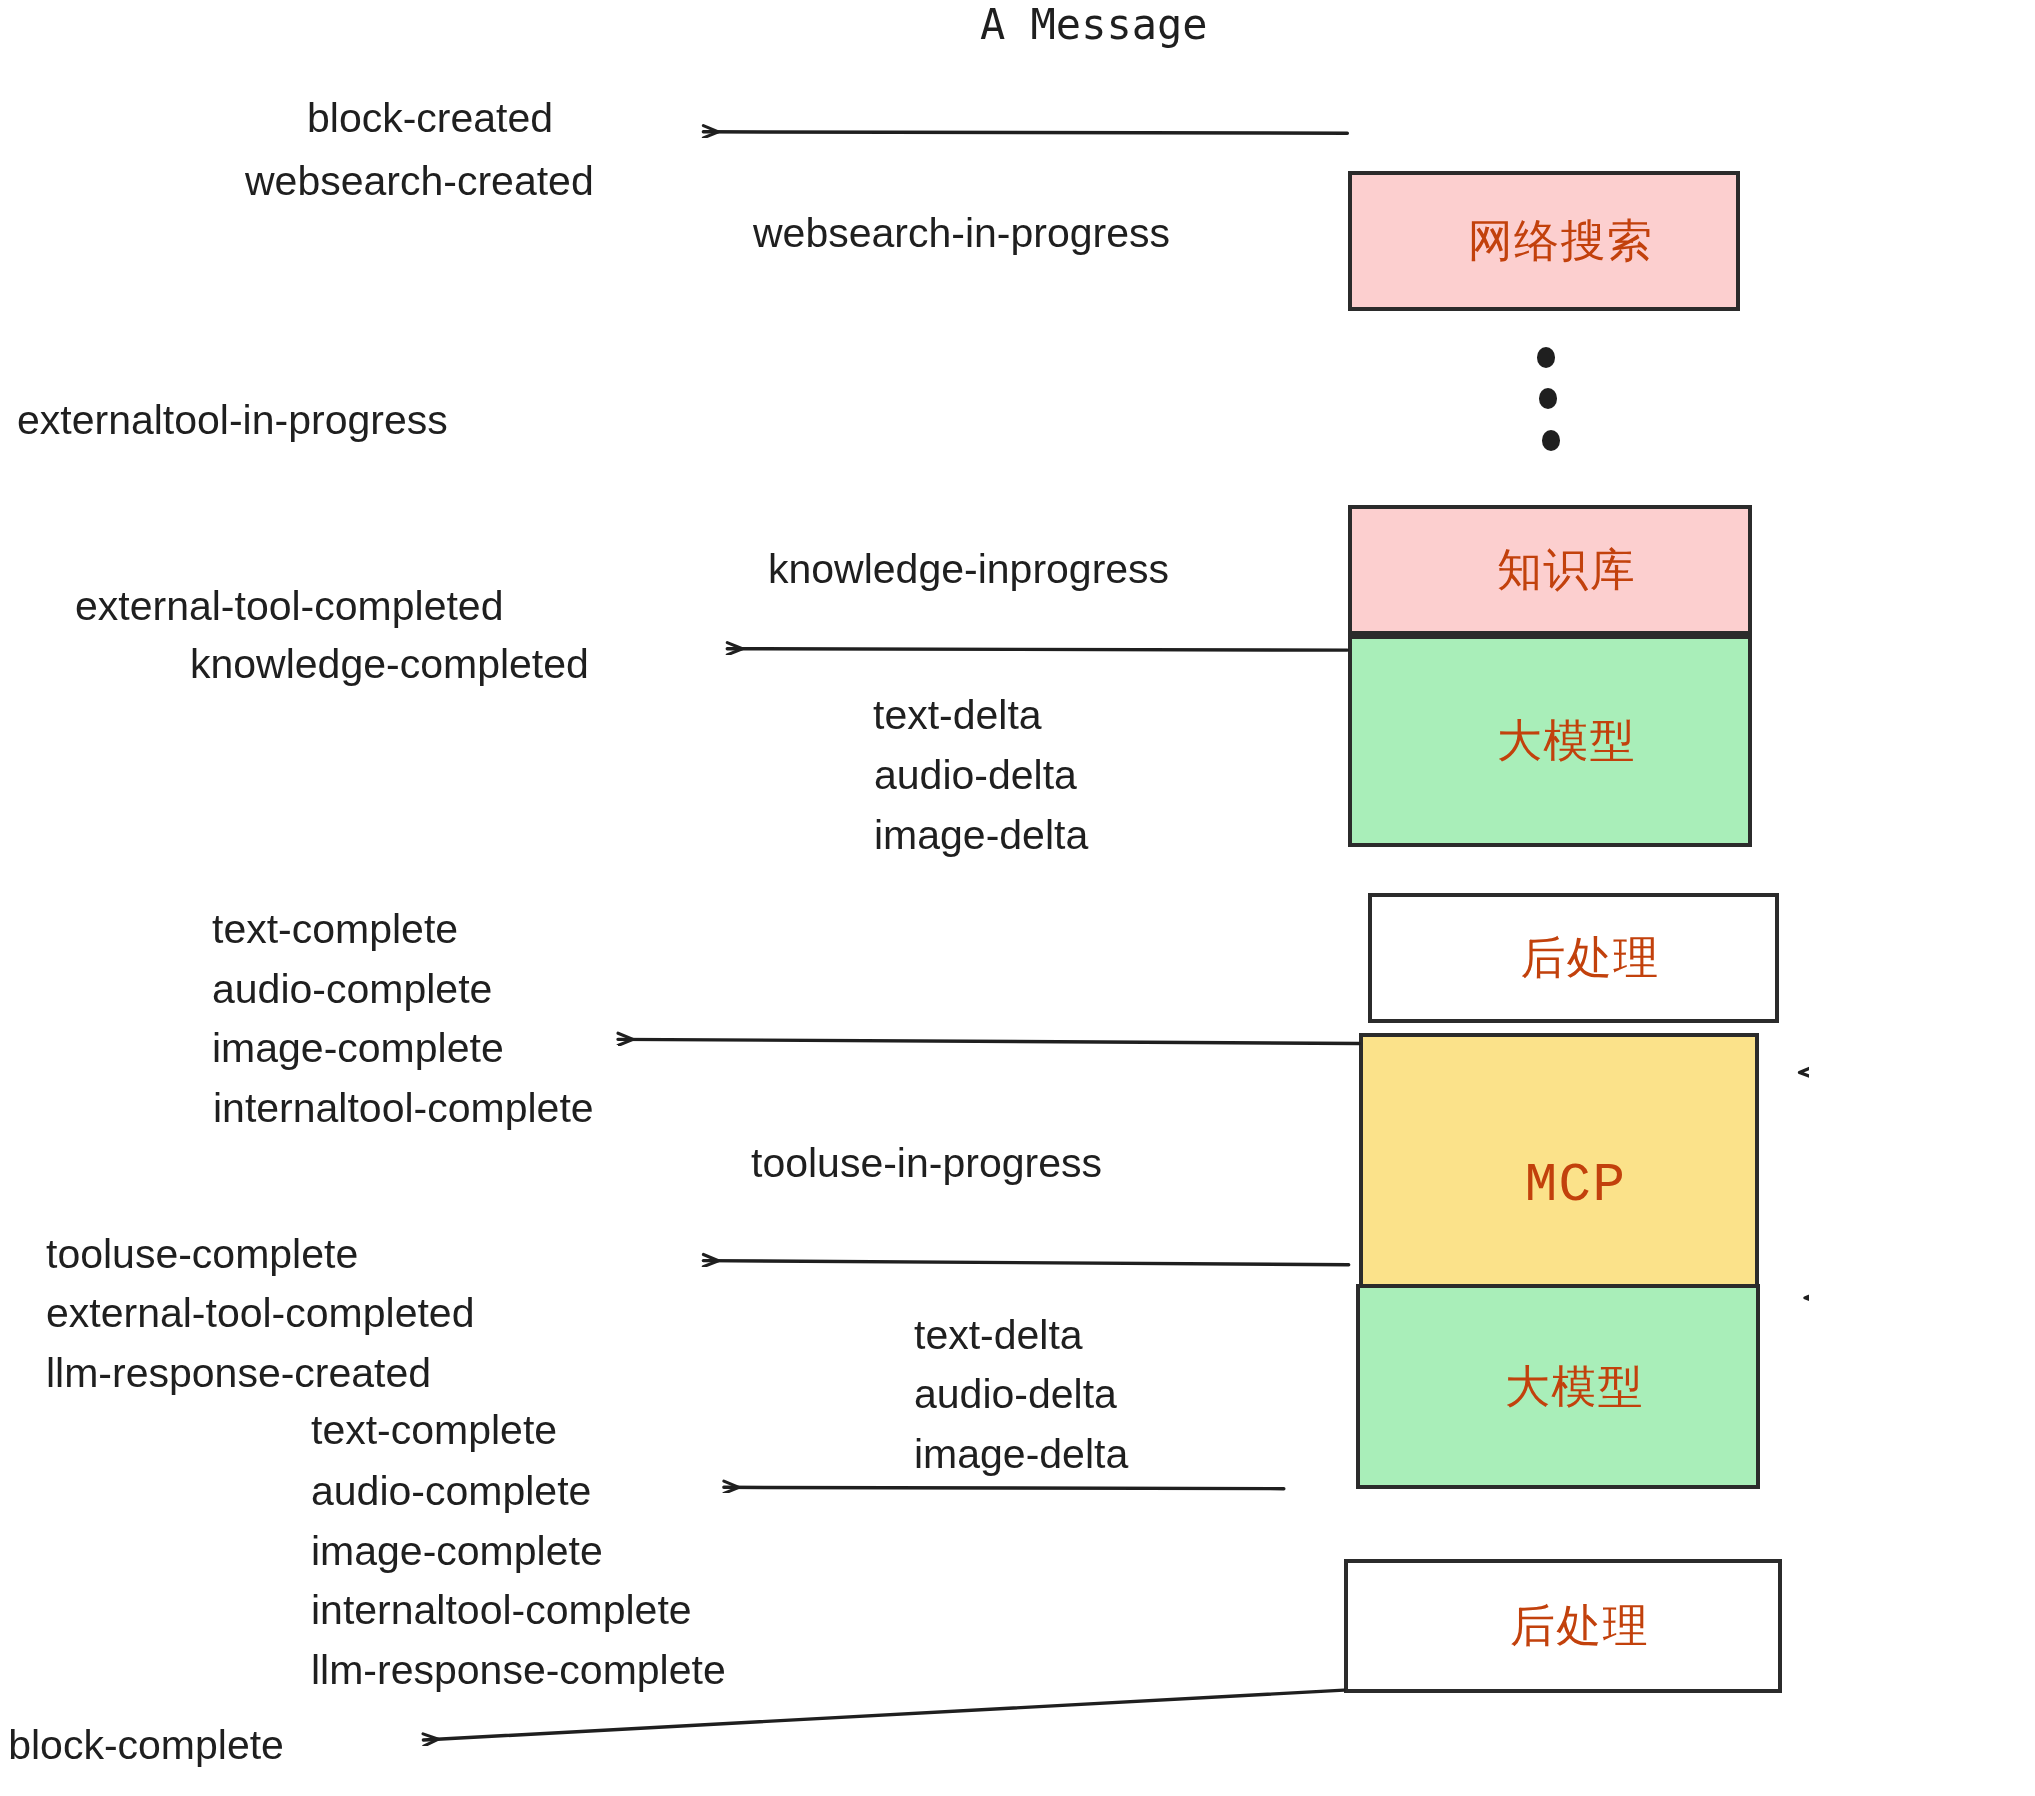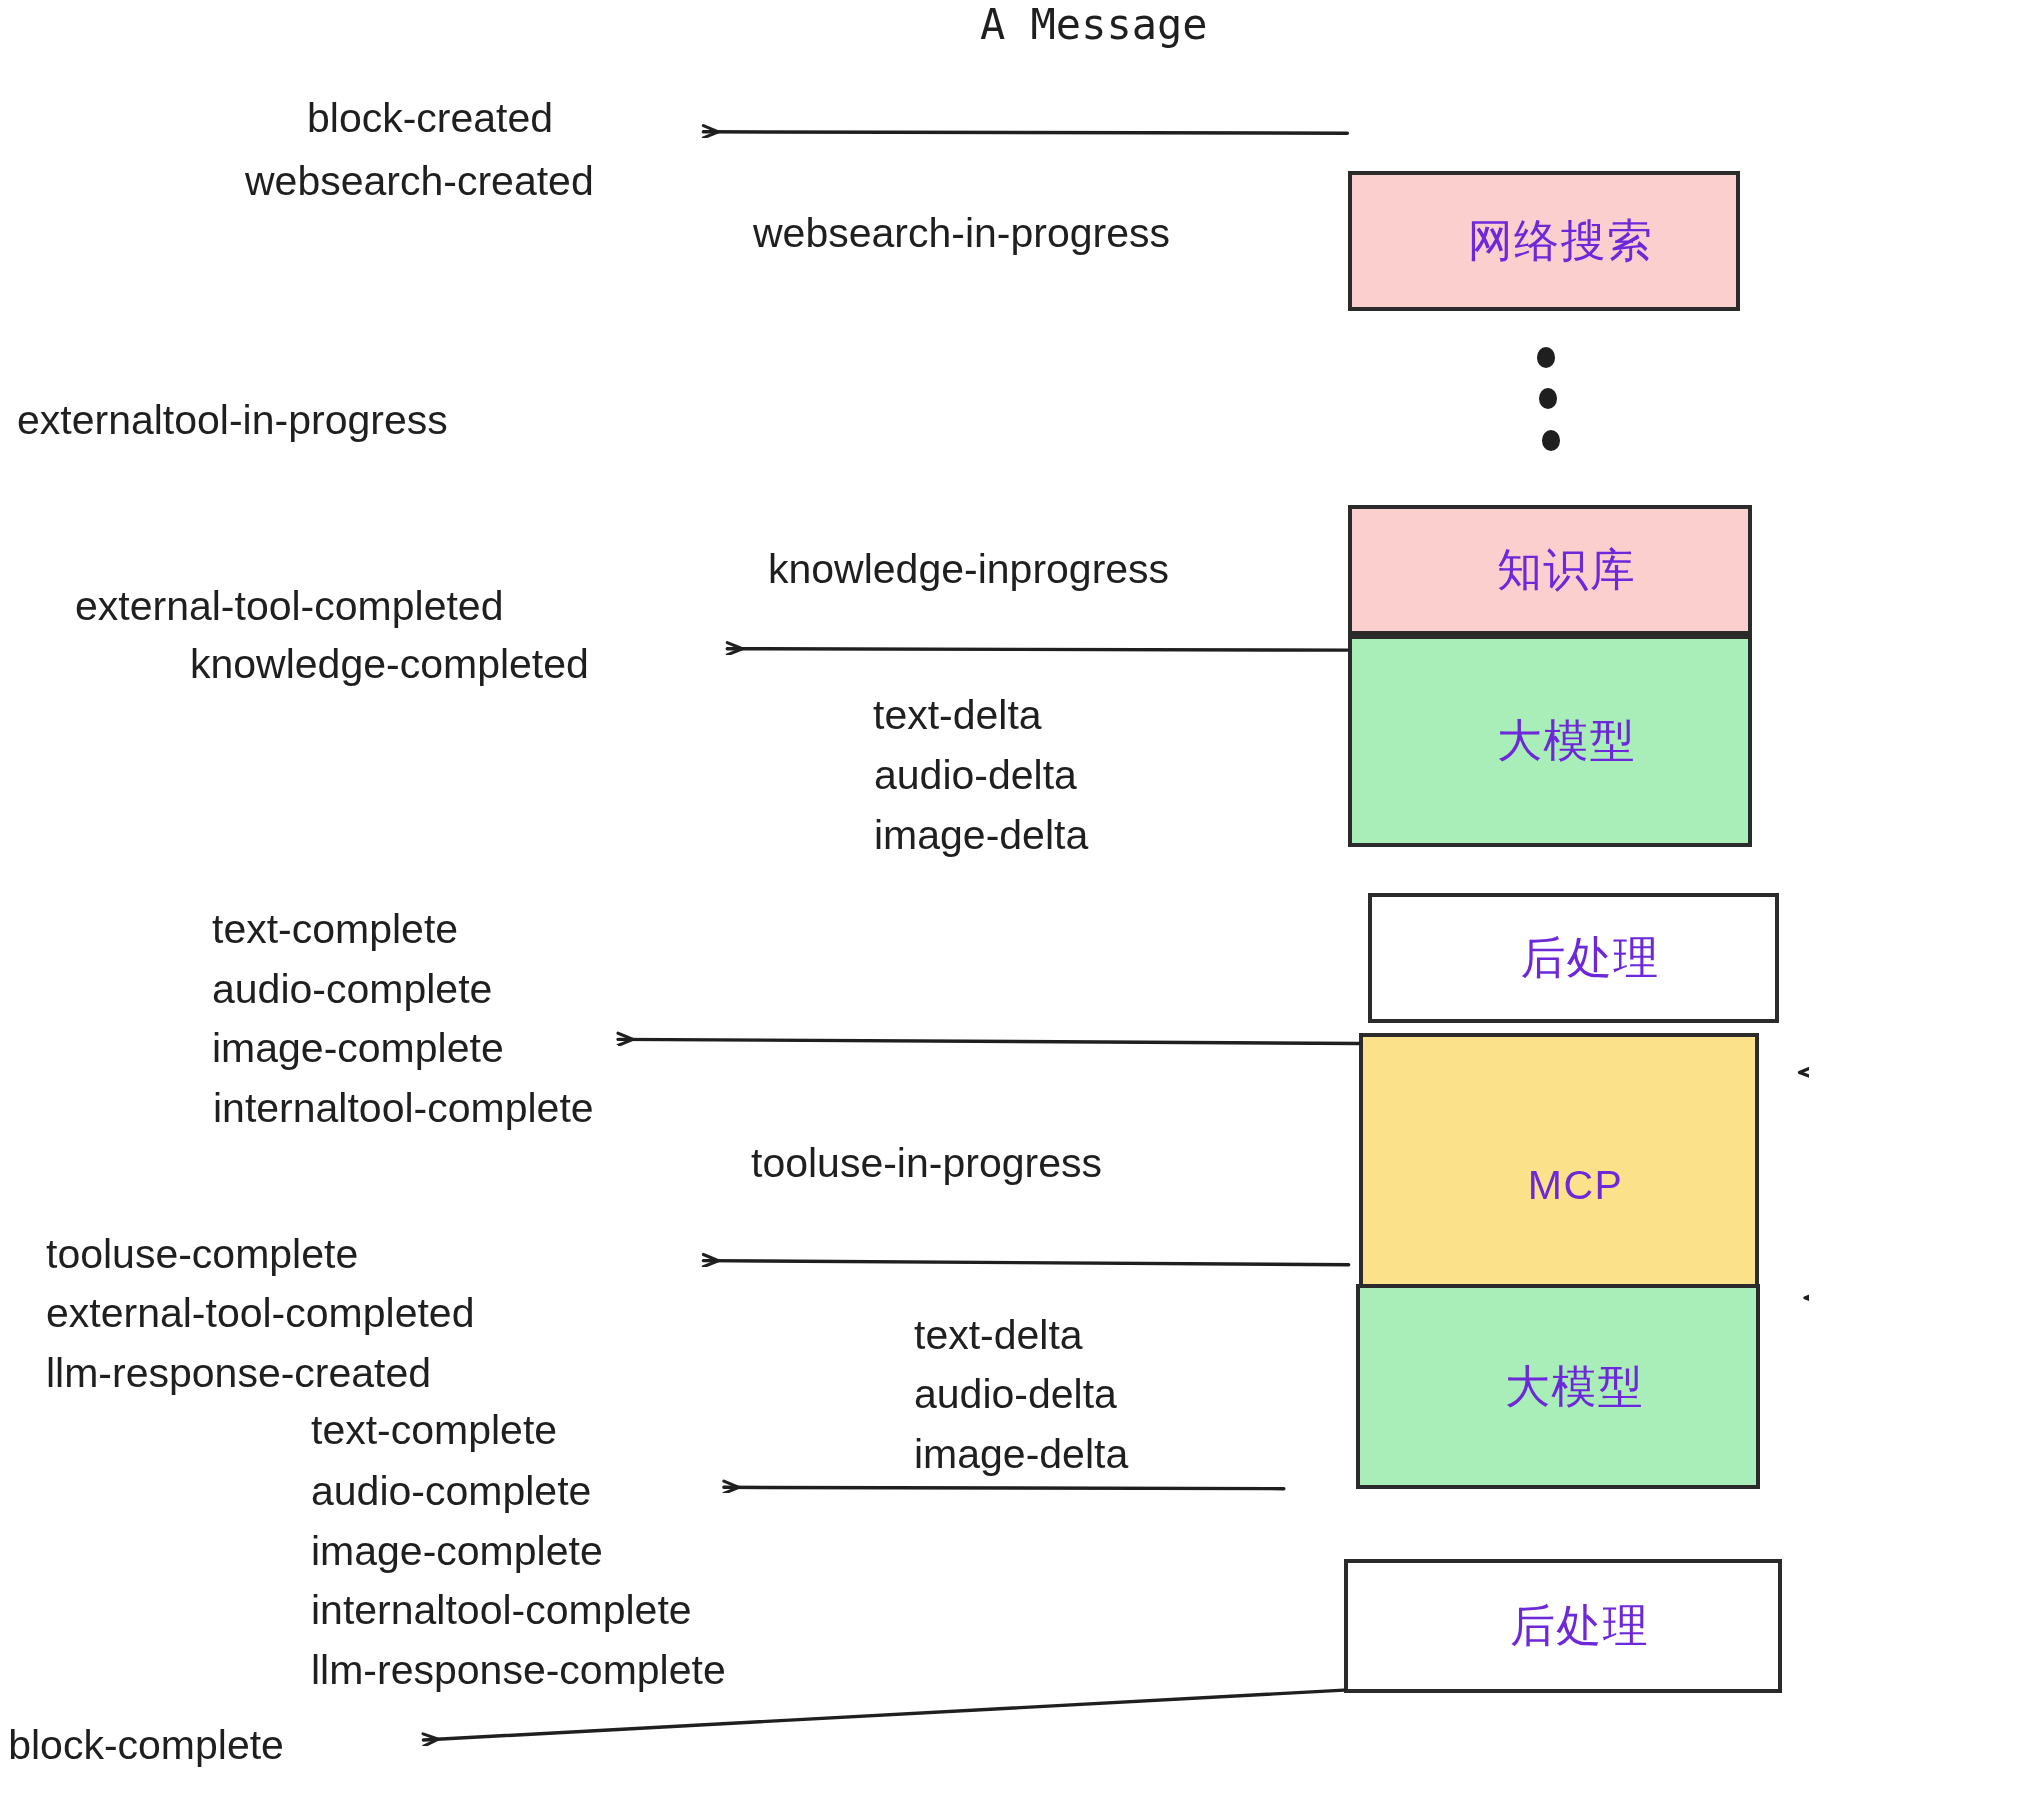--- a/index.html
+++ b/index.html
@@ -33,27 +33,27 @@
   
   .box{
     position:absolute;
     box-sizing:border-box;
     border:4.8px solid #2b2b2b;
     display:flex;
     align-items:center;
     justify-content:center;
     font-family:"DejaVu Sans","Liberation Sans",sans-serif;
     font-size:45px;
-    color:#6d28d9;
+    color:#c2410c;
     letter-spacing:1.4px;
     padding-left:33px;
   }
   .box.mono{
-    font-family:Liberation Sans, sans-serif;
-    font-size:41px;
+    font-family:Liberation Mono, monospace;
+    font-size:54px;
   }
 
   
   .sidelabel{
     position:absolute;
     font-family:"DejaVu Sans","Liberation Sans",sans-serif;
     font-size:41px;
     color:#3b82f6;
     white-space:pre;
     letter-spacing:0.7px;

